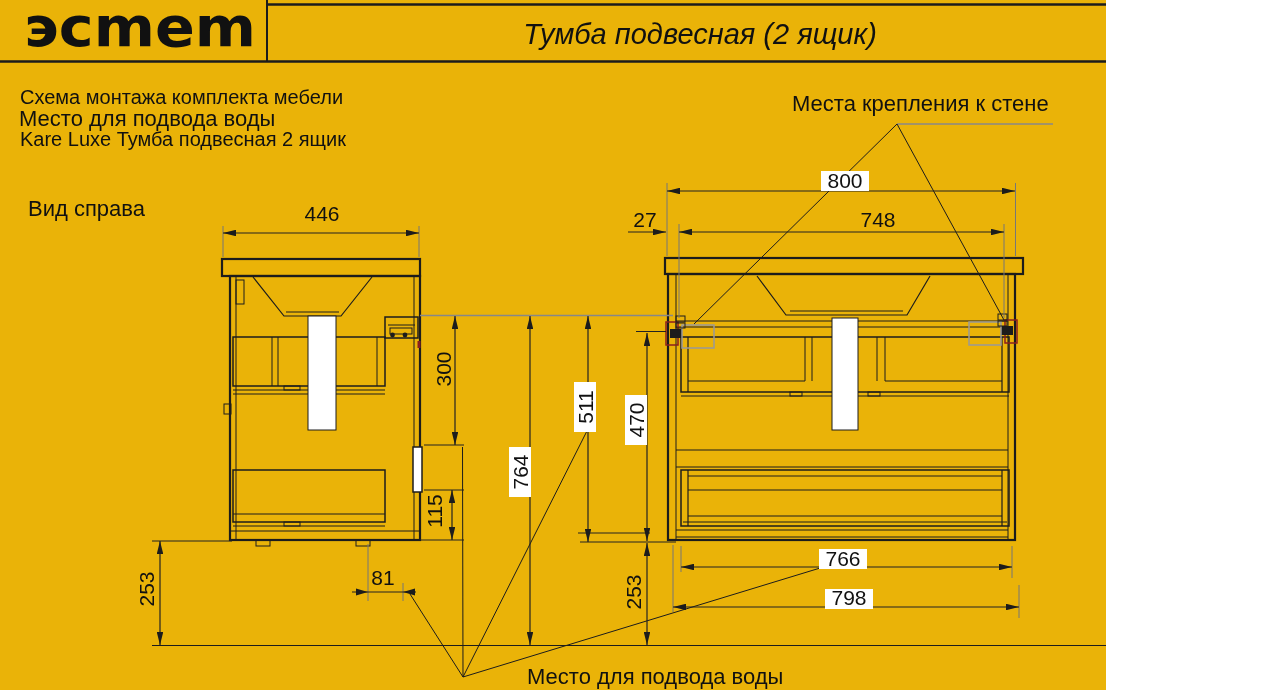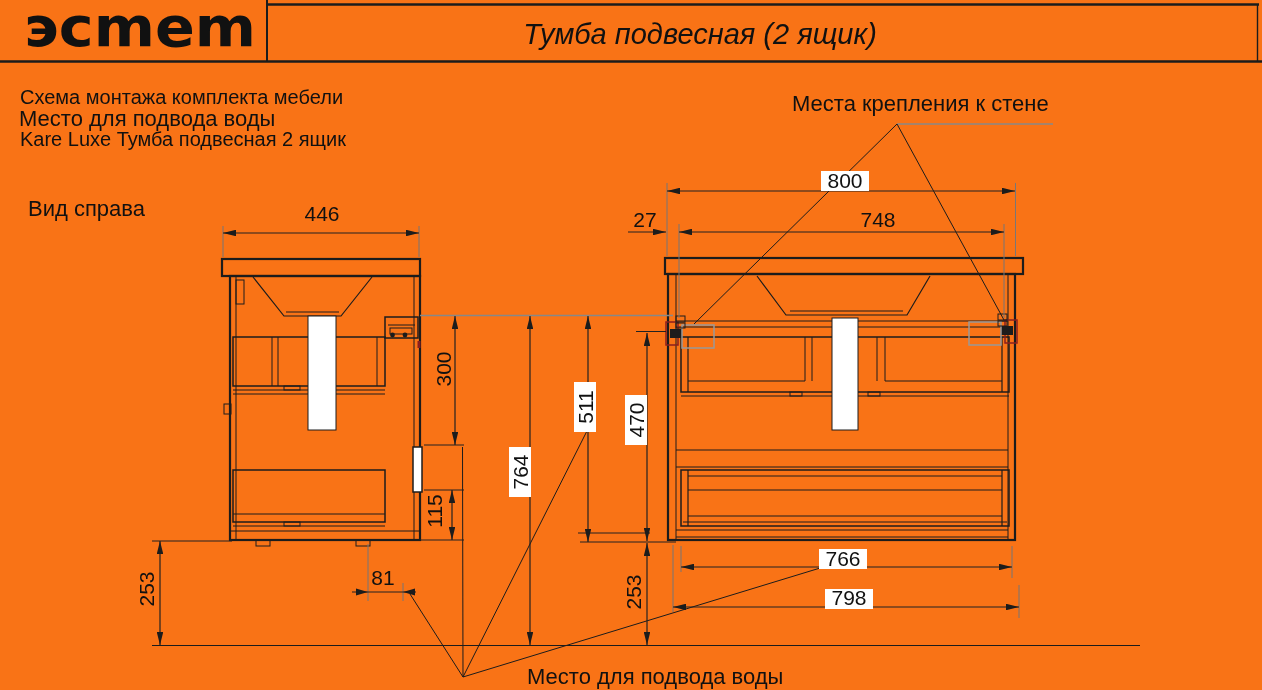--- a/index.html
+++ b/index.html
@@ -1,16 +1,16 @@
 <!DOCTYPE html>
 <html><head>
 <meta charset="utf-8">
 <style>
   html,body{margin:0;padding:0;background:#fff;}
-  #stage{position:relative;width:1262px;height:690px;background:#f97316;overflow:hidden;}
+  #stage{position:relative;width:1106px;height:690px;background:#eab308;overflow:hidden;}
   svg{position:absolute;left:0;top:0;}
   text{font-family:"Liberation Sans","DejaVu Sans",sans-serif;fill:#111;}
   .logo{font-family:"DejaVu Sans","Liberation Sans",sans-serif;font-weight:bold;}
   .title{font-style:italic;}
   line,rect,path,polygon,circle{shape-rendering:geometricPrecision;}
 </style>
 </head>
 <body>
 
 <div id="stage">

